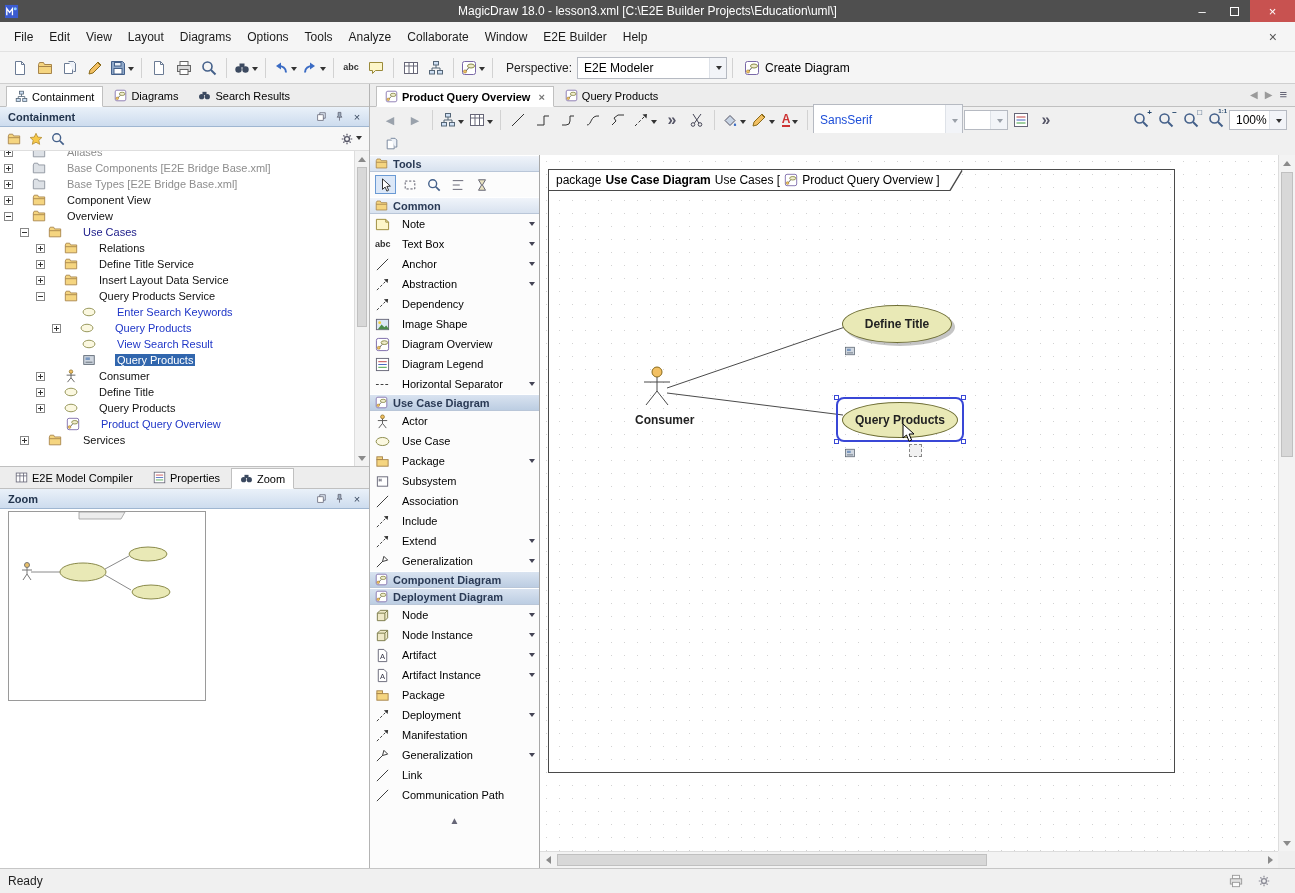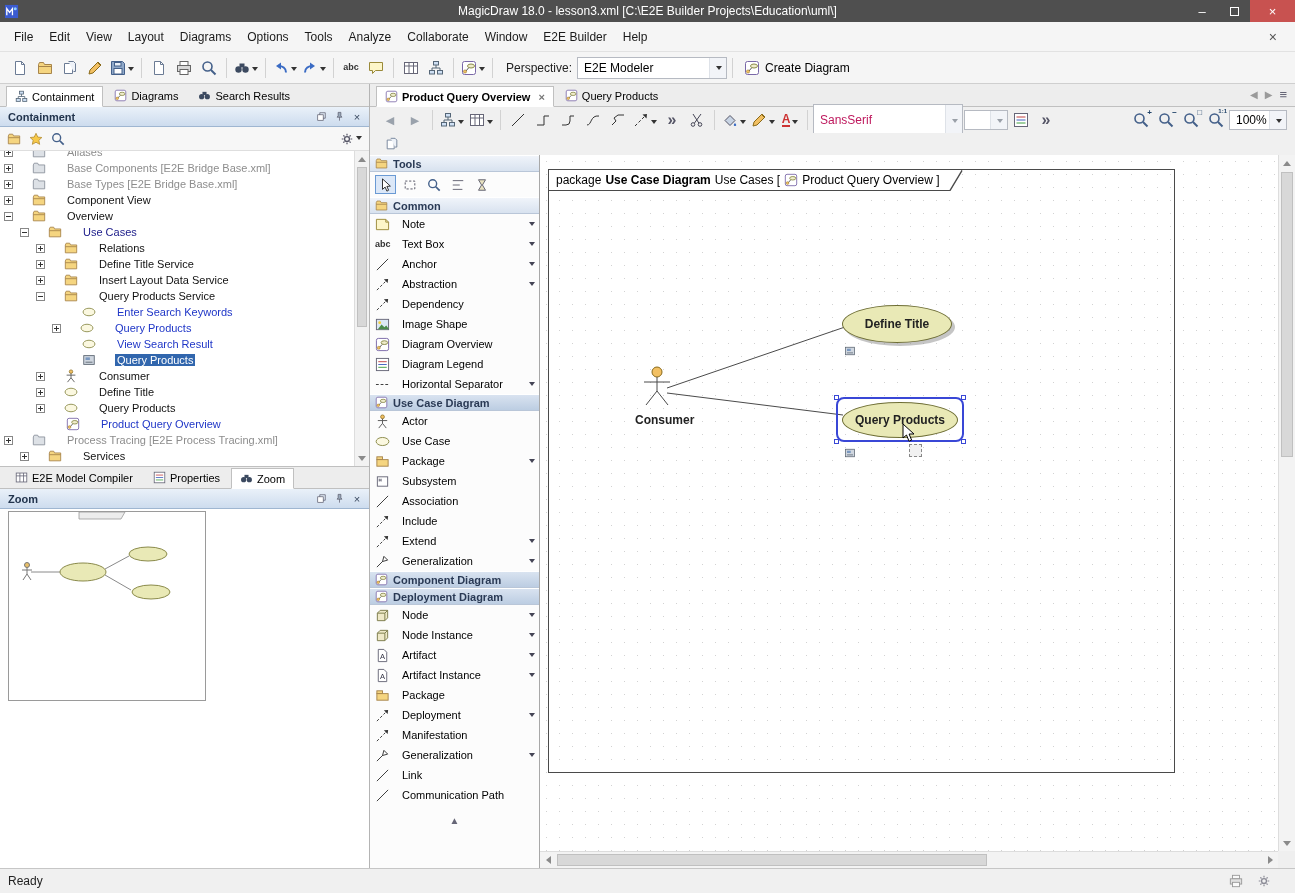--- a/index.html
+++ b/index.html
@@ -85,21 +85,21 @@
   .thumbh { position:absolute; top:2px; bottom:2px; background:#d8d8d8; border:1px solid #c0c0c0; }
 
   
   .zoombody { flex:1; background:#fff; position:relative; }
   .minimap { position:absolute; left:8px; top:2px; width:198px; height:190px; border:1px solid #9a9a9a; background:#fff; }
 
   
   .dtb { height:26px; display:flex; align-items:center; padding:0 8px; gap:1px; background:#f0f0f0; flex:none; }
   .dtb2 { height:22px; display:flex; align-items:center; padding:0 10px; background:#f0f0f0; flex:none; }
   .navgl { color:#9aa2ac; font-size:11px; padding:0 3px; }
-  .fontcombo { width:150px; height:32px; color:#be185d; }
+  .fontcombo { width:150px; height:32px; color:#1d4ed8; }
   .sizecombo { width:44px; height:20px; color:#9aa0a8; }
   .zoomcombo { width:58px; height:20px; }
   .zgroup { margin-left:auto; display:flex; align-items:center; gap:1px; }
   .zb { position:relative; }
   .zbadge { position:absolute; right:1px; top:0px; font-size:8px; font-weight:bold; color:#23456a; }
 
   
   .workarea { flex:1; position:relative; background:#fff; min-height:0; }
   .palette { position:absolute; left:0; top:0; bottom:0; width:170px; border-right:1px solid #a8a8a8; background:#fcfcfc; overflow:hidden; font-size:11px; }
   .psec { height:17px; display:flex; align-items:center; gap:5px; padding:0 5px; background:linear-gradient(#f0f4fa,#d8e2ef); border-bottom:1px solid #b9c6d8; border-top:1px solid #fff; font-weight:bold; color:#2a3a55; }
@@ -637,27 +637,20 @@
                 <use href="#s-oval"></use>
               </svg>
               <span class="tlabel">Query Products</span>
             </div>
           <div class="trow blue" style="padding-left:36px">
               <span class="spc"></span>
               <svg class="ticon">
                 <use href="#s-diagram"></use>
               </svg>
               <span class="tlabel">Product Query Overview</span>
-            </div>
-          <div class="trow gray" style="padding-left:4px">
-              <span class="exp plus"></span>
-              <svg class="ticon">
-                <use href="#s-folder-gray"></use>
-              </svg>
-              <span class="tlabel">Process Tracing [E2E Process Tracing.xml]</span>
             </div>
           <div class="trow" style="padding-left:20px">
               <span class="exp plus"></span>
               <svg class="ticon">
                 <use href="#s-folder"></use>
               </svg>
               <span class="tlabel">Services</span>
             </div>
         </div>
         <div class="vs">

